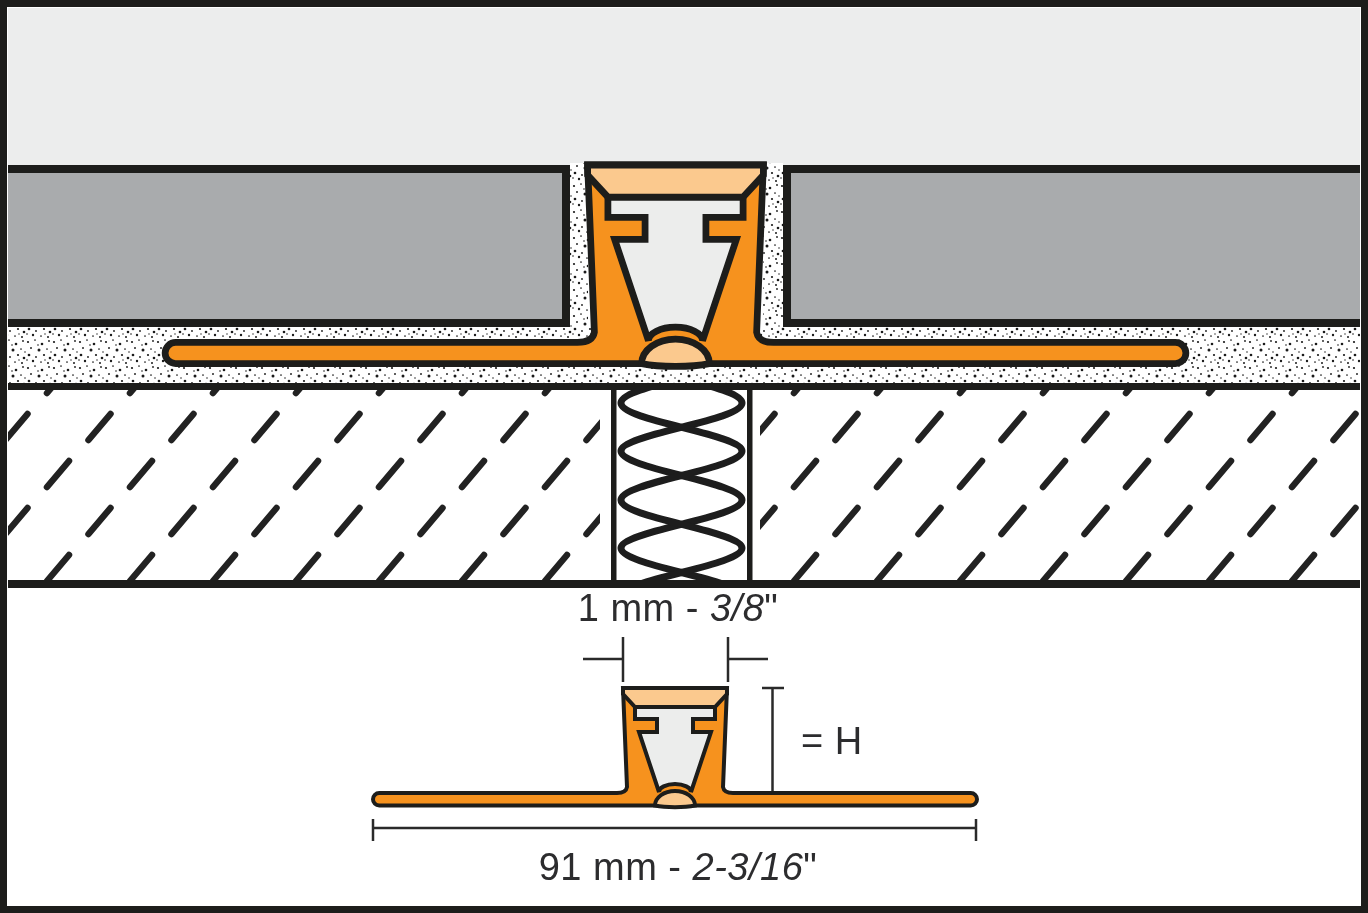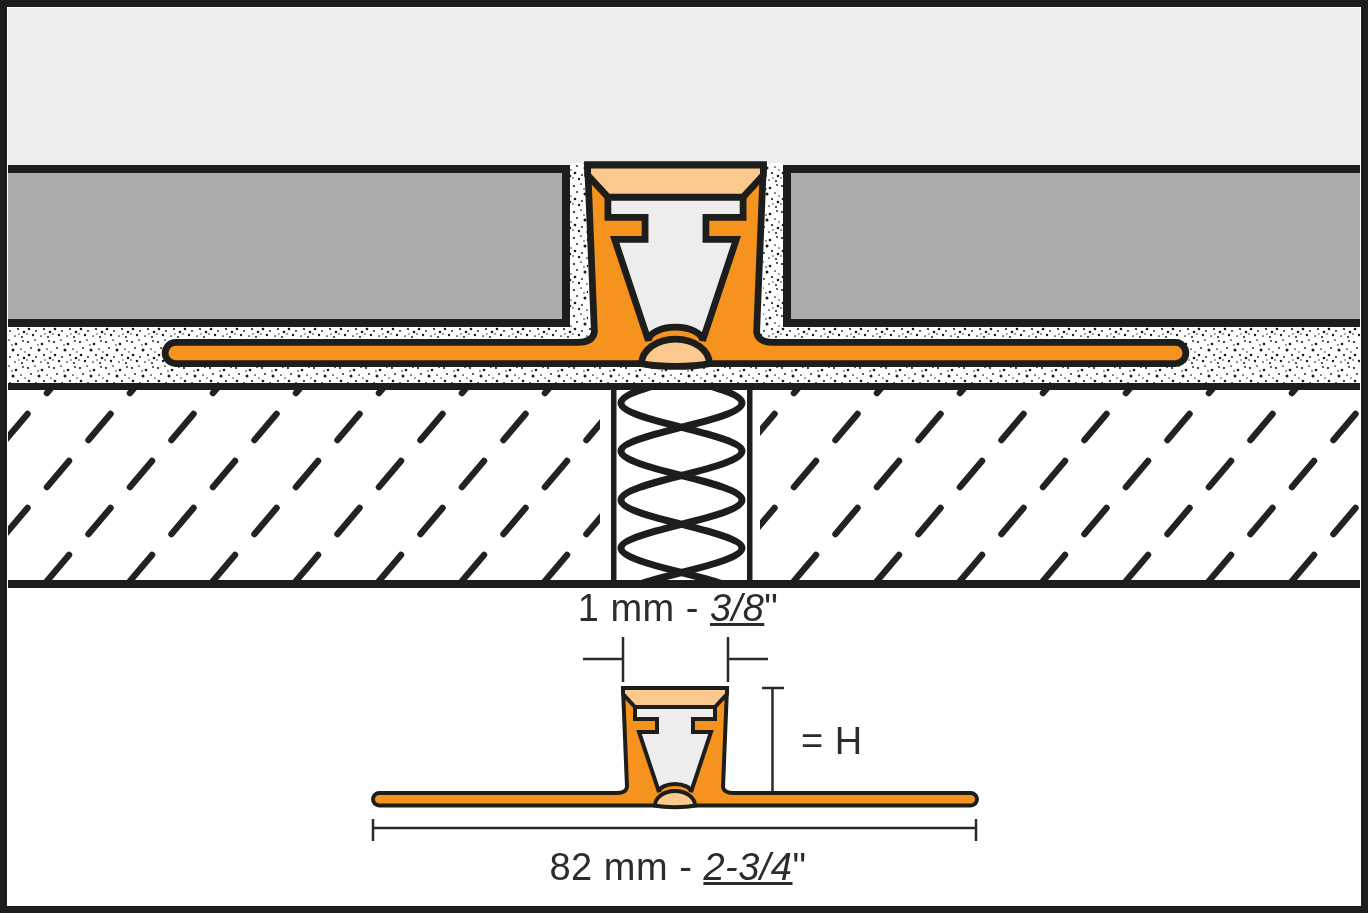--- a/index.html
+++ b/index.html
@@ -12,21 +12,21 @@
   }
   .stage svg{position:absolute;left:0;top:0;}
   .dim-label{
     position:absolute;
     color:#2c2c2e;
     font-size:38px;
     line-height:1;
     white-space:nowrap;
     letter-spacing:0.5px;
   }
-  .dim-label .frac{font-style:italic;text-decoration:underline;}
+  .dim-label .frac{font-style:italic;}
   .centered{transform:translateX(-50%);}
 </style>
 </head>
 <body>
 
 <div class="stage">
 
   <svg width="1368" height="913" viewBox="0 0 1368 913">
     <defs>
 
@@ -142,16 +142,16 @@
     <rect x="3.5" y="3.5" width="1361" height="906" fill="none" stroke="#1D1D1B" stroke-width="7"></rect>
   </svg>
 
   <div class="dim-label centered" style="left:678px;top:589px;">
     <span>1 mm - </span><span class="frac">3/8</span><span>"</span>
   </div>
 
   <div class="dim-label" style="left:801px;top:722px;">= H</div>
 
   <div class="dim-label centered" style="left:678px;top:848px;">
-    <span>82 mm - </span><span class="frac">2-3/4</span><span>"</span>
+    <span>91 mm - </span><span class="frac">2-3/16</span><span>"</span>
   </div>
 
 </div>
 
 </body></html>

